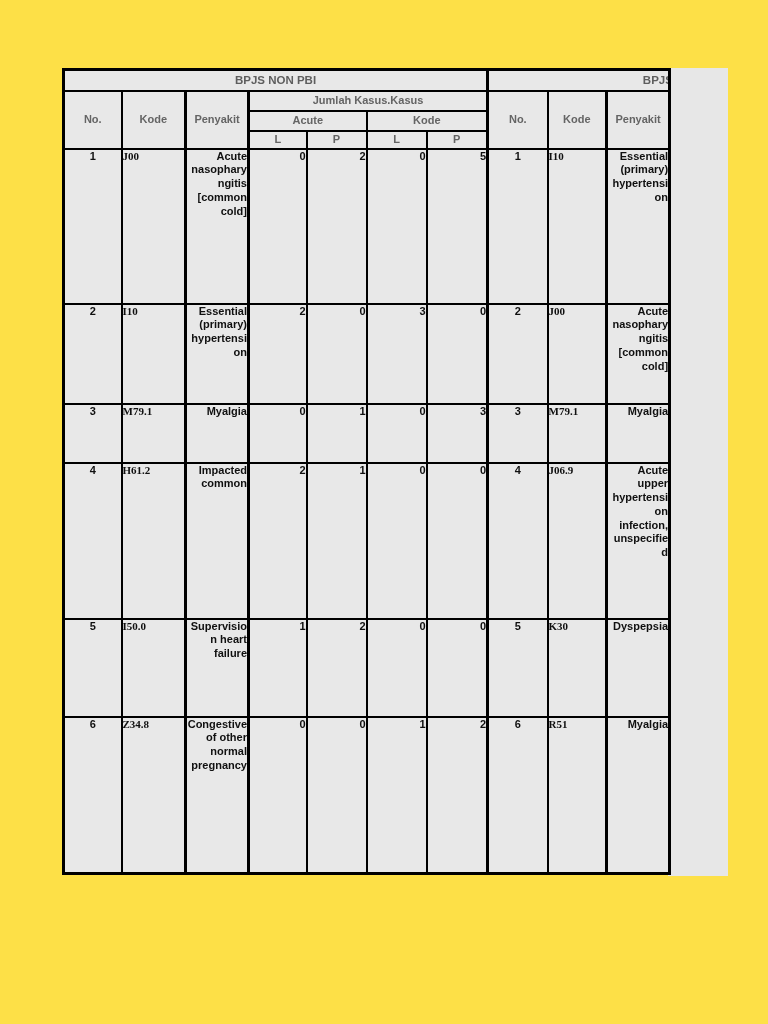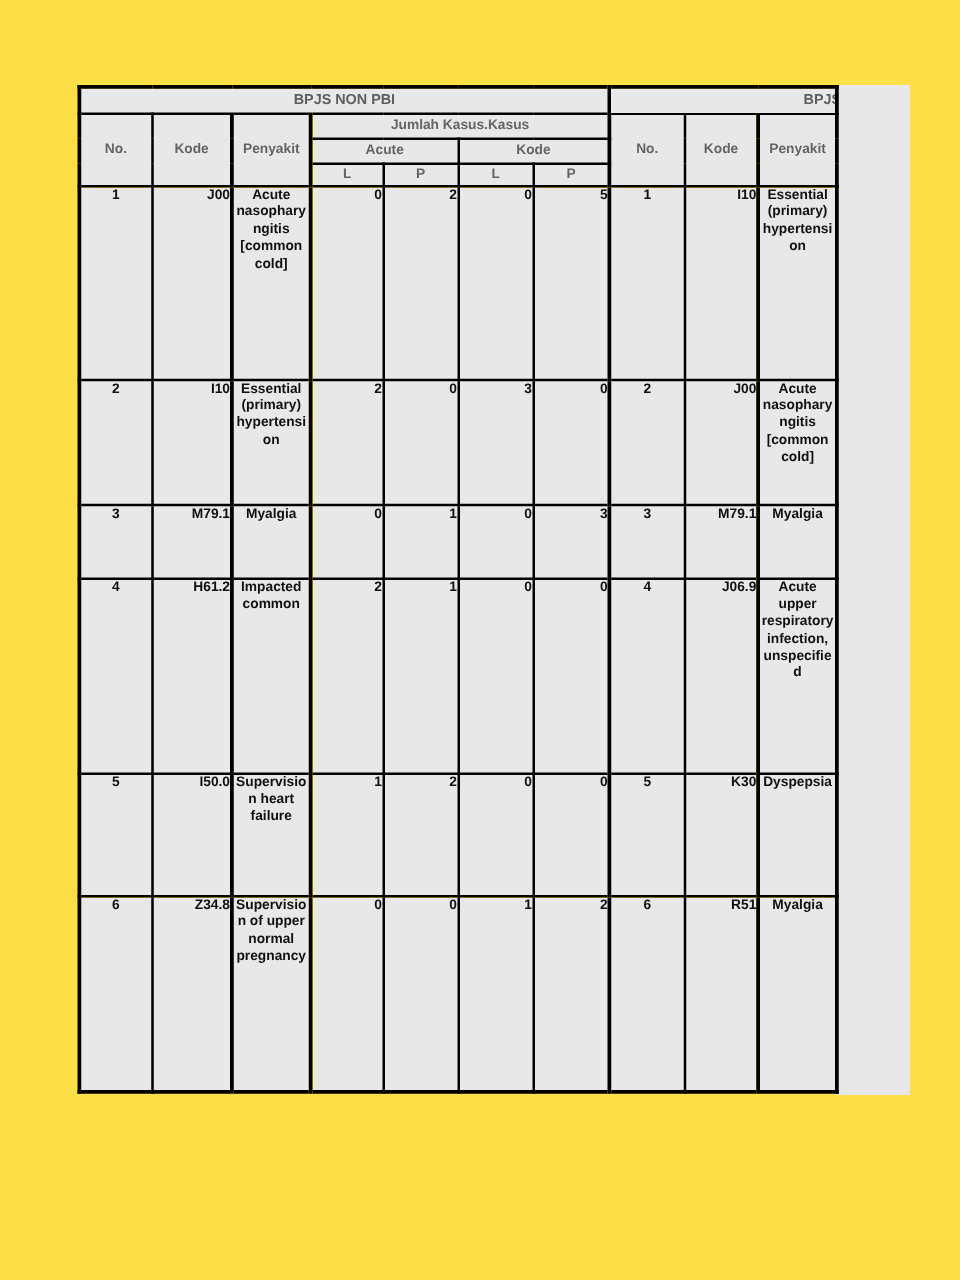--- a/index.html
+++ b/index.html
@@ -24,22 +24,22 @@
   .title{color:#5e5e5e;font-weight:700;font-size:11.5px;text-align:center;vertical-align:middle;}
   .hdr{color:#646464;font-weight:700;font-size:11px;text-align:center;vertical-align:middle;line-height:1.1;}
 
   
   .title-clip{position:relative;}
   .title-clip .clipspan{position:absolute;left:0;top:3px;width:360px;display:block;text-align:center;}
 
   
   .data{color:#101010;font-weight:700;font-size:11px;line-height:1.25;vertical-align:top;}
   .c-no{text-align:center;padding-top:1px;}
-  .c-kode{text-align:right;padding-top:1px;}
-  .c-dis{text-align:center;padding:1px 1px 0 2px;overflow-wrap:break-word;word-wrap:break-word;}
+  .c-kode{text-align:left;padding-top:1px;font-family:Liberation Serif, serif;}
+  .c-dis{text-align:right;padding:1px 1px 0 2px;overflow-wrap:break-word;word-wrap:break-word;}
   .c-num{text-align:right;padding:1px 2px 0 0;}
 
   
   .hdr-bottom td{border-top:3px solid #000;}
 </style>
 </head>
 <body>
 
 <div class="page">
 
@@ -131,40 +131,40 @@
     <tr class="r4">
       <td class="data c-no">4</td>
       <td class="data c-kode">H61.2</td>
       <td class="data c-dis thickL">Impacted common</td>
       <td class="data c-num thickL">2</td>
       <td class="data c-num">1</td>
       <td class="data c-num">0</td>
       <td class="data c-num">0</td>
       <td class="data c-no thickL">4</td>
       <td class="data c-kode">J06.9</td>
-      <td class="data c-dis thickL">Acute upper respiratory infection, unspecified</td>
+      <td class="data c-dis thickL">Acute upper hypertension infection, unspecified</td>
     </tr>
 
     <tr class="r5">
       <td class="data c-no">5</td>
       <td class="data c-kode">I50.0</td>
       <td class="data c-dis thickL">Supervision heart failure</td>
       <td class="data c-num thickL">1</td>
       <td class="data c-num">2</td>
       <td class="data c-num">0</td>
       <td class="data c-num">0</td>
       <td class="data c-no thickL">5</td>
       <td class="data c-kode">K30</td>
       <td class="data c-dis thickL">Dyspepsia</td>
     </tr>
 
     <tr class="r6">
       <td class="data c-no">6</td>
       <td class="data c-kode">Z34.8</td>
-      <td class="data c-dis thickL">Supervision of upper normal pregnancy</td>
+      <td class="data c-dis thickL">Congestive of other normal pregnancy</td>
       <td class="data c-num thickL">0</td>
       <td class="data c-num">0</td>
       <td class="data c-num">1</td>
       <td class="data c-num">2</td>
       <td class="data c-no thickL">6</td>
       <td class="data c-kode">R51</td>
       <td class="data c-dis thickL">Myalgia</td>
     </tr>
   </tbody>
     </table>

